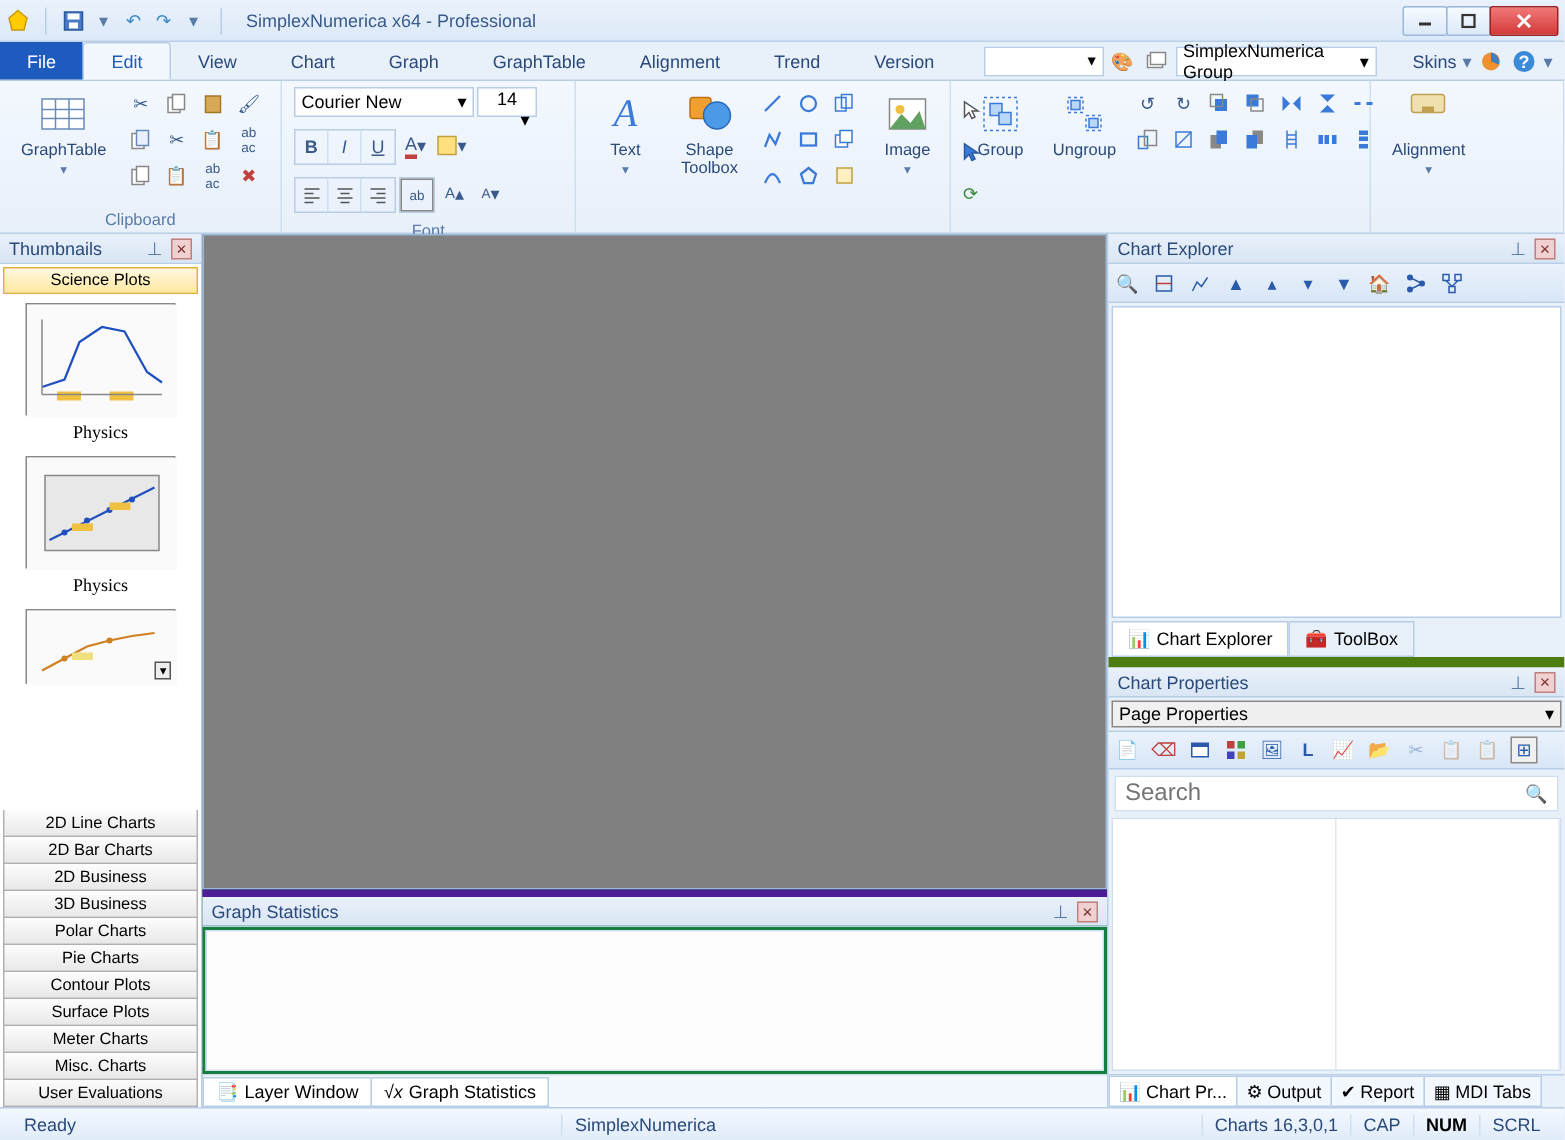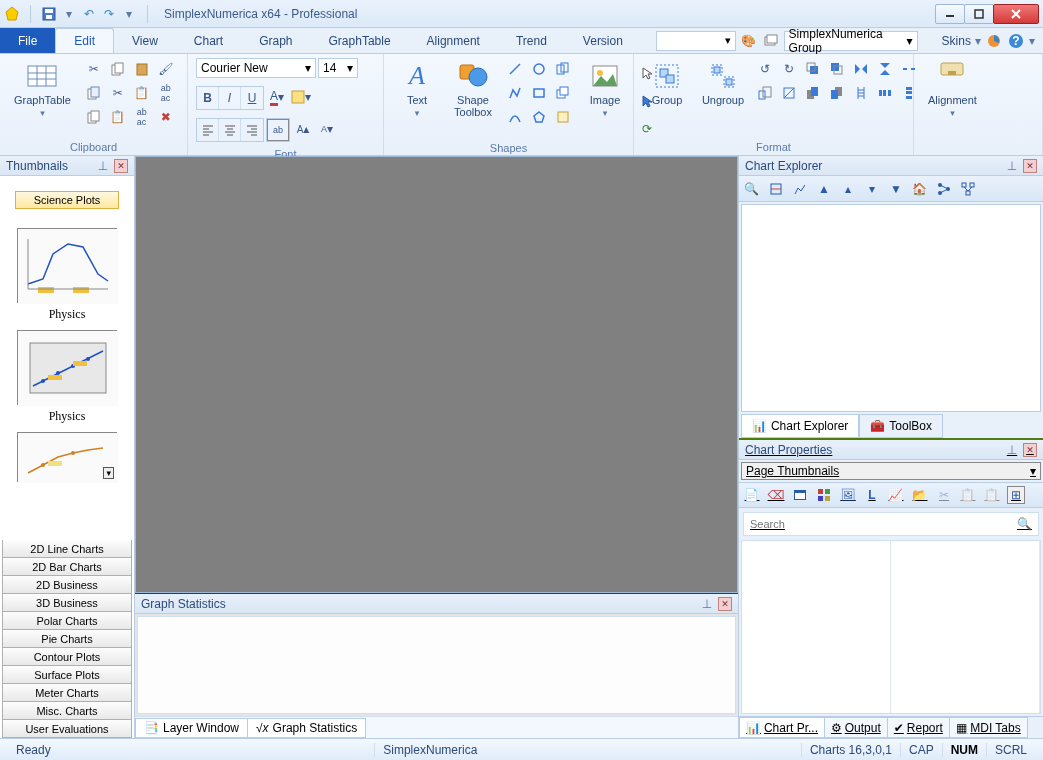--- a/index.html
+++ b/index.html
@@ -41,52 +41,52 @@
 .togglebox .minibtn:last-child { border-right:none; }
 
 
 .main { flex:1; display:flex; min-height:0; }
 .panel-header { height:20px; background:linear-gradient(#e8f0fa,#dae6f4); border-bottom:1px solid #b8cde6; display:flex; align-items:center; padding:0 6px; color:#2a4a7a; font-size:11px; }
 .panel-header .pin { margin-left:auto; width:14px; height:14px; display:flex; align-items:center; justify-content:center; color:#5a7aa8; }
 .panel-header .x { width:14px; height:14px; border:1px solid #c08080; background:#f0d0d0; color:#803030; display:flex; align-items:center; justify-content:center; font-size:9px; margin-left:4px; }
 
 
 .thumbnails { width:135px; background:#fff; border-right:1px solid #b8cde6; display:flex; flex-direction:column; }
-.thumbnails .cat { height:18px; background:linear-gradient(#fdfdfd,#e8e8e8); border:1px solid #b0b0b0; margin:15px; display:flex; align-items:center; justify-content:center; font-size:11px; }
+.thumbnails .cat { height:18px; background:linear-gradient(#fdfdfd,#e8e8e8); border:1px solid #b0b0b0; margin:2px; display:flex; align-items:center; justify-content:center; font-size:11px; }
 .thumbnails .cat.active { background:linear-gradient(#fff8e0,#ffe8a0); border-color:#e0b040; }
 .thumbnails .scroll { flex:1; overflow:hidden; padding:4px; }
 .thumb { margin-bottom:8px; }
 .thumb .preview { width:100px; height:75px; border:1px solid #888; margin:0 auto; background:#f8f8f8; position:relative; }
 .thumb .caption { text-align:center; font-family:"Times New Roman",serif; font-size:12px; margin-top:4px; }
 .thumbnails .catlist { }
 .thumbnails .catlist .cat { margin:0 2px; border-top:none; }
 
 
 .center { flex:1; display:flex; flex-direction:column; background:#808080; }
 .canvas { flex:1; background:#808080; border:1px solid #9cb8d8; margin:0; }
-.graphstats { height:145px; background:#e5e5e5; border-top:1px solid #4c1d95; display:flex; flex-direction:column; }
+.graphstats { height:145px; background:#15803d; border-top:5px solid #4c1d95; display:flex; flex-direction:column; }
 .graphstats .content { flex:1; background:#fdfdfd; border:1px solid #cfdff0; margin:2px; }
 .bottomtabs { height:22px; background:#f3f8fe; display:flex; align-items:center; border-top:1px solid #cfdff0; }
 .btab { padding:2px 8px; border:1px solid #b8cde6; background:#fff; display:flex; align-items:center; gap:4px; font-size:11px; margin-right:-1px; }
 
 
 .rightcol { width:305px; display:flex; flex-direction:column; border-left:1px solid #b8cde6; background:#e8f0fa; }
 .explorer { flex:1; display:flex; flex-direction:column; min-height:0; }
 .toolbar { height:26px; background:linear-gradient(#eaf2fc,#d8e6f6); border-bottom:1px solid #b8cde6; display:flex; align-items:center; padding:0 4px; gap:6px; }
 .toolbar .tb { width:18px; height:18px; display:flex; align-items:center; justify-content:center; color:#2a5aaa; font-size:12px; }
 .explorer .tree { flex:1; background:#fff; border:1px solid #b8cde6; margin:2px; }
 .explorer .tabs { height:24px; display:flex; padding:0 2px; }
 .explorer .tabs .t { padding:2px 10px; border:1px solid #b8cde6; background:#fff; display:flex; align-items:center; gap:4px; font-size:11px; }
 .explorer .tabs .t.inactive { background:#e8f0fa; }
 
-.props { height:300px; display:flex; flex-direction:column; border-top:2px solid #4d7c0f;text-decoration:underline; }
+.props { height:300px; display:flex; flex-direction:column; border-top:7px solid #4d7c0f; }
 .props .combo2 { margin:2px; height:18px; border:1px solid #888; background:#f0f0f0; font-family:monospace; font-size:11px; padding:0 4px; display:flex; align-items:center; }
 .props .toolbar { border-top:1px solid #b8cde6; }
 .props .search { margin:4px; height:24px; border:1px solid #cfdff0; background:#fff; display:flex; align-items:center; padding:0 6px; }
-.props .search input { border:none; flex:1; outline:none; font-size:11px; color:#888; }
+.props .search input { border:none; flex:1; outline:none; font-size:16px; color:#888; }
 .props .grid { flex:1; background:#fff; border:1px solid #cfdff0; margin:0 2px 2px; display:flex; }
 .props .grid .col { flex:1; border-right:1px solid #e0e8f0; }
 .props .bottomtabs2 { height:22px; display:flex; border-top:1px solid #b8cde6; }
 .props .bottomtabs2 .t { padding:2px 6px; border:1px solid #b8cde6; background:#f3f8fe; font-size:11px; display:flex; align-items:center; gap:3px; margin-right:-1px; white-space:nowrap; }
 .props .bottomtabs2 .t.active { background:#fff; }
 
 
 .statusbar { height:22px; background:linear-gradient(#f3f8fe,#e0ecfa); border-top:1px solid #b8cde6; display:flex; align-items:center; padding:0 8px; color:#2a4a7a; font-size:11px; }
 .statusbar .seg { padding:0 8px; border-left:1px solid #cfdff0; }
 .statusbar .seg:first-child { border-left:none; }
@@ -234,21 +234,21 @@
     <div class="label">Clipboard</div>
   </div>
 
   <div class="rgroup" style="width:196px;">
     <div class="body" style="flex-direction:column;gap:4px;">
       <div class="fontrow">
         <div class="fontcombo" style="width:120px;">
             <span>Courier New</span>
             <span style="margin-left:auto">▾</span>
           </div>
-        <div class="fontcombo" style="width:40px;">
+        <div class="fontcombo" style="width:40px;flex-direction:column;">
             <span>14</span>
             <span style="margin-left:auto">▾</span>
           </div>
       </div>
       <div class="fontrow">
         <div class="togglebox">
           <div class="minibtn" style="font-weight:bold;">B</div>
           <div class="minibtn" style="font-style:italic;">I</div>
           <div class="minibtn" style="text-decoration:underline;">U</div>
         </div>
@@ -378,21 +378,20 @@
             </svg>
           </div>
         <div class="minibtn">
             <svg width="14" height="14">
               <polygon points="3,2 3,12 6,9 8,13 10,12 8,8 12,8" fill="#3a7ad8" stroke="#2a5a9a"></polygon>
             </svg>
           </div>
         <div class="minibtn" style="color:#3a8a3a;">⟳</div>
       </div>
     </div>
-    <div class="label">Shapes</div>
   </div>
 
   <div class="rgroup" style="width:280px;">
     <div class="body">
       <div class="bigbtn">
         <div class="ic">
             <svg width="30" height="30">
               <rect x="4" y="4" width="22" height="22" fill="none" stroke="#3a7ad8" stroke-dasharray="2"></rect>
               <rect x="8" y="8" width="8" height="8" fill="#b8d8f8" stroke="#3a7ad8"></rect>
               <rect x="14" y="14" width="8" height="8" fill="#b8d8f8" stroke="#3a7ad8"></rect>
@@ -486,21 +485,20 @@
           </div>
         <div class="minibtn">
             <svg width="14" height="14">
               <rect x="4" y="1" width="6" height="3" fill="#3a7ad8"></rect>
               <rect x="4" y="5" width="6" height="3" fill="#3a7ad8"></rect>
               <rect x="4" y="10" width="6" height="3" fill="#3a7ad8"></rect>
             </svg>
           </div>
       </div>
     </div>
-    <div class="label">Format</div>
   </div>
 
   <div class="rgroup" style="flex:1;">
     <div class="body">
       <div class="bigbtn">
         <div class="ic">
             <svg width="30" height="30">
               <rect x="4" y="2" width="22" height="12" fill="#f0e0b0" stroke="#c0a050" rx="2"></rect>
               <rect x="11" y="10" width="8" height="4" fill="#c0a050"></rect>
             </svg>
@@ -659,21 +657,21 @@
       </div>
     </div>
 
     <div class="props">
       <div class="panel-header">
         <span>Chart Properties</span>
         <span class="pin">⊥</span>
         <span class="x">✕</span>
       </div>
       <div class="combo2">
-          <span>Page Thumbnails</span>
+          <span>Page Properties</span>
           <span style="margin-left:auto">▾</span>
         </div>
       <div class="toolbar">
         <span class="tb">📄</span>
         <span class="tb" style="color:#c04040;">⌫</span>
         <span class="tb">
             <svg width="14" height="14">
               <rect x="1" y="2" width="12" height="10" fill="#2a5aaa"></rect>
               <rect x="2" y="5" width="10" height="6" fill="#fff"></rect>
             </svg>

